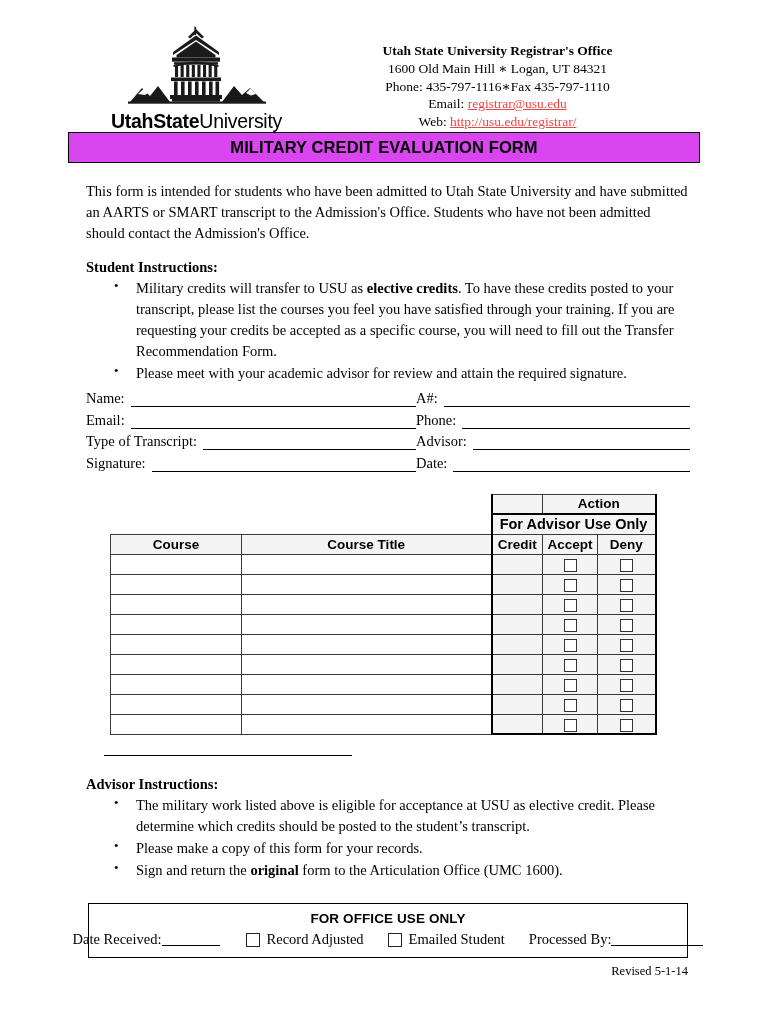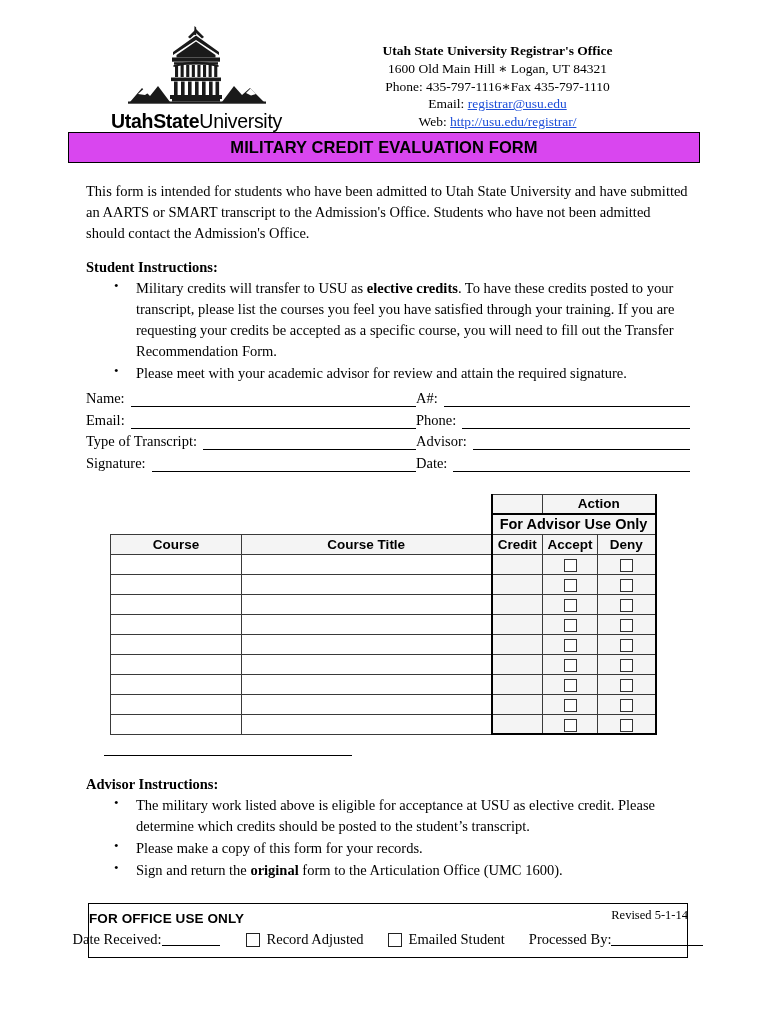--- a/index.html
+++ b/index.html
@@ -42,21 +42,21 @@
 
   .contact-block {
     flex: 1;
     text-align: center;
     padding-top: 18px;
     line-height: 1.32;
   }
   .contact-block .line { font-size: 13.5px; white-space: nowrap; }
   .contact-block .line.bold { font-weight: bold; font-size: 13.5px; }
   .link {
-    color: #1d4ed8;
+    color: #ef4444;
   }
 
   
   .title-bar {
     margin: 10px 70px 0 68px;
     border: 1.5px solid #000;
     background: #d946ef;
     height: 31px;
     display: flex;
     align-items: center;
@@ -199,21 +199,21 @@
     margin-top: 5px;
     width: 280px;
   }
   .sig-labels .s1 { width: 175px; }
 
   
   .office-box {
     margin: 22px 82px 0 88px;
     border: 1.6px solid #000;
     padding: 7px 0 9px 0;
-    text-align: left;
+    text-align: center;
   }
   .office-title {
     font-family: "Liberation Sans", sans-serif;
     font-weight: bold;
     font-size: 13.5px;
     letter-spacing: 0.1px;
   }
   .office-row {
     margin-top: 5px;
     font-size: 14.5px;
@@ -234,21 +234,21 @@
     width: 14px; height: 14px;
     border: 1.6px solid #222;
     background: #fff;
     margin-right: 7px;
     vertical-align: -2px;
   }
 
   .revised {
     position: absolute;
     right: 82px;
-    top: 908px;
+    top: 964px;
     font-size: 12.5px;
   }
 </style>
 </head>
 <body>
 
 <div class="header">
 
   <div class="logo-block">
     <svg class="logo-mark" width="138" height="88" viewBox="0 0 138 88">

